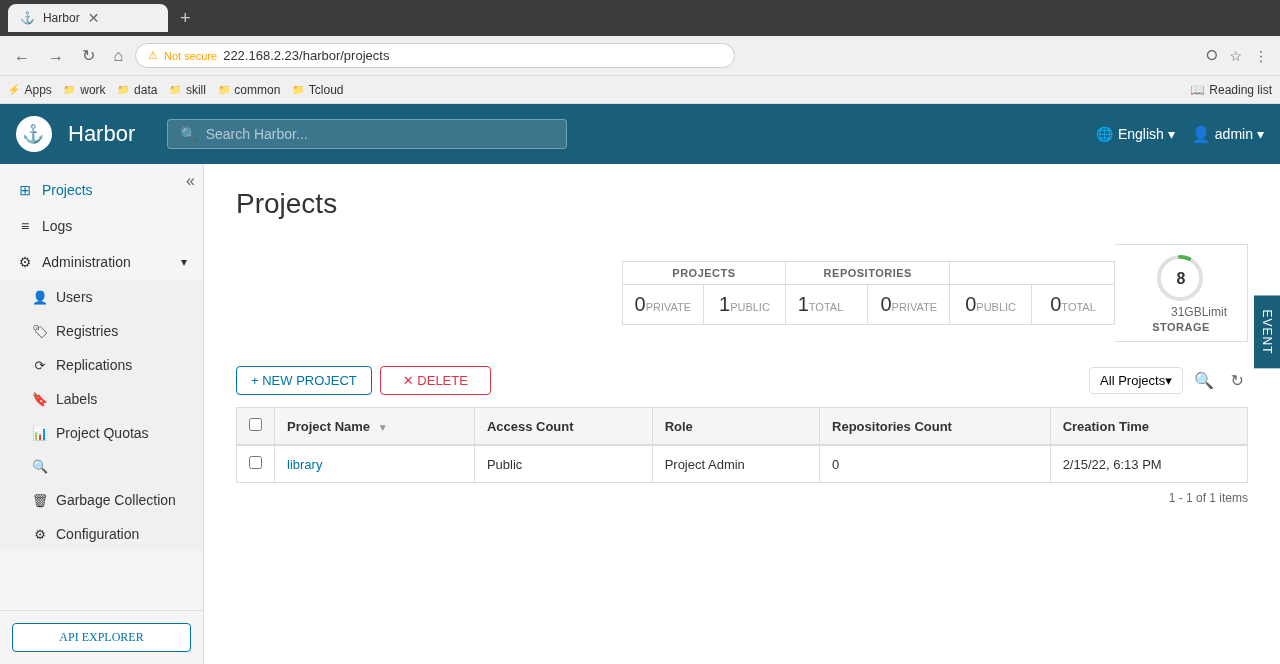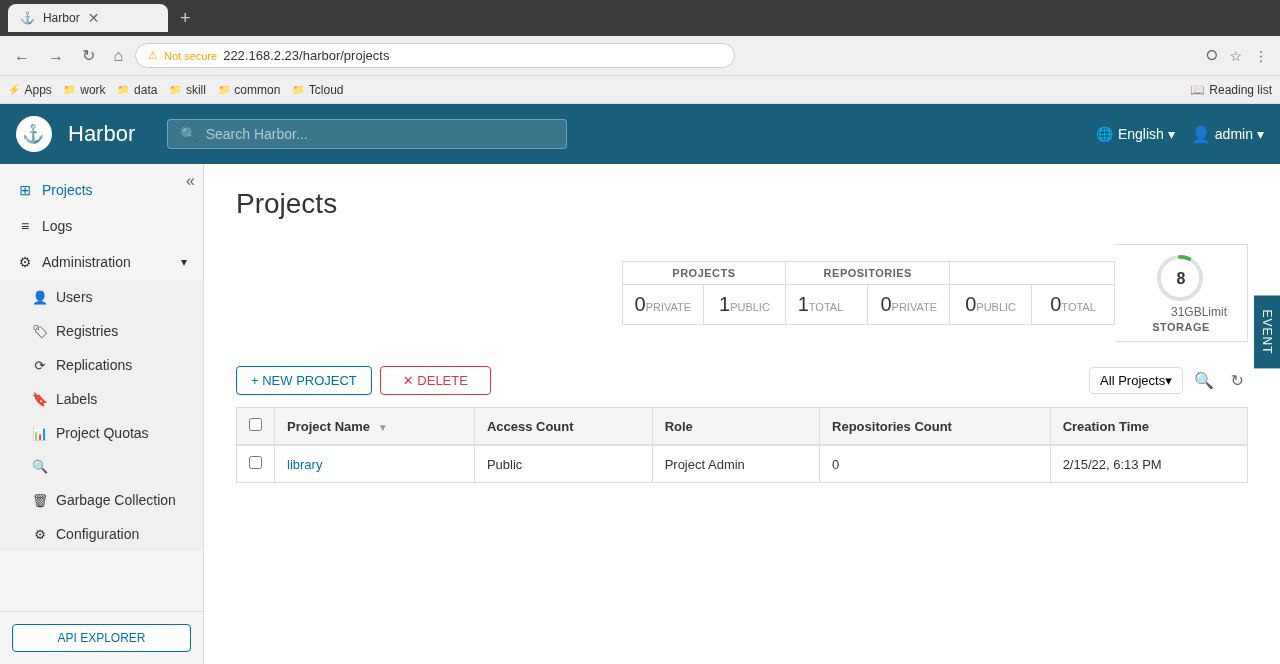--- a/index.html
+++ b/index.html
@@ -48,21 +48,21 @@
     .nav-item { display: flex; align-items: center; gap: 8px; padding: 10px 16px; cursor: pointer; color: #333; font-size: 14px; }
     .nav-item.active { color: #0073a8; }
     .nav-item-icon { font-size: 14px; width: 18px; text-align: center; }
     .nav-group { }
     .nav-group-header { display: flex; align-items: center; gap: 8px; padding: 10px 16px; cursor: pointer; color: #333; font-size: 14px; }
     .nav-group-chevron { margin-left: auto; font-size: 12px; }
     .nav-sub-items { background: #f0f0f0; }
     .nav-sub-item { display: flex; align-items: center; gap: 8px; padding: 9px 16px 9px 32px; cursor: pointer; color: #333; font-size: 14px; }
     .nav-sub-item-icon { font-size: 13px; width: 16px; text-align: center; }
     .sidebar-footer { padding: 12px; border-top: 1px solid #ddd; }
-    .api-explorer-btn { border: 1px solid #0073a8; color: #0073a8; background: white; padding: 6px 12px; border-radius: 4px; font-size: 12px; cursor: pointer; width: 100%; }
+    .api-explorer-btn { border: 1px solid #0073a8; color: #0073a8; background: white; padding: 6px 12px; border-radius: 4px; font-size: 12px; cursor: pointer; width: 100%; font-family: Liberation Serif, serif; }
 
     
     .content-area { flex: 1; overflow-y: auto; padding: 24px 32px; position: relative; background: white; }
     .page-title { font-size: 28px; font-weight: 300; color: #333; margin-bottom: 24px; }
 
     
     .stats-section { display: flex; align-items: center; justify-content: flex-end; margin-bottom: 24px; gap: 0; }
 
     
     .storage-svg { width: 50px; height: 50px; }
@@ -322,15 +322,16 @@
               <a class="project-link">library</a>
             </td>
             <td>Public</td>
             <td>Project Admin</td>
             <td>0</td>
             <td>2/15/22, 6:13 PM</td>
           </tr>
         </tbody>
       </table>
 
+      <div class="pagination-info">1 - 1 of 1 items</div>
     </div>
   </div>
 </div>
 
 </body></html>

